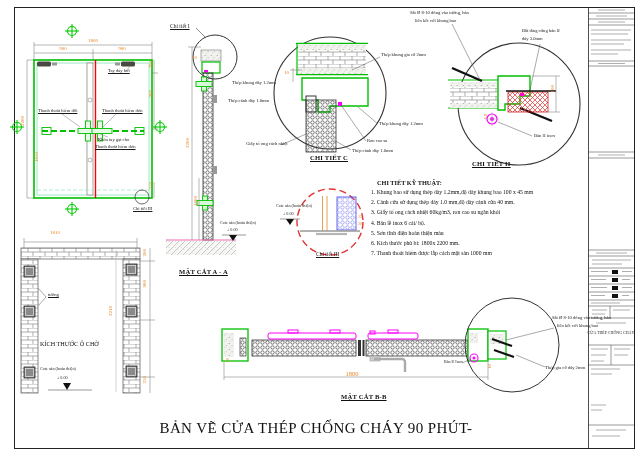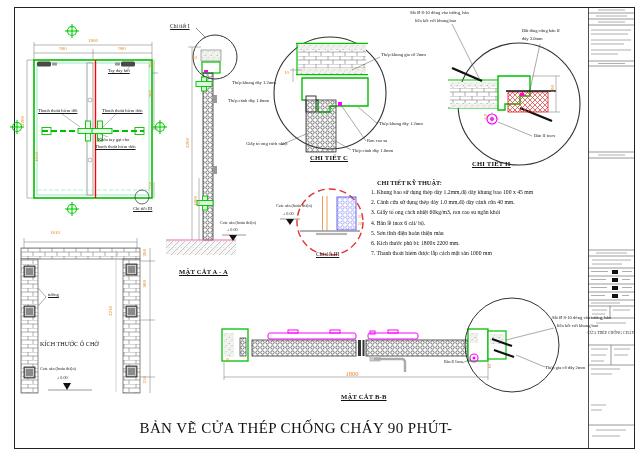--- a/index.html
+++ b/index.html
@@ -9,21 +9,21 @@
   .lbl{position:absolute;font-size:4.6px;line-height:1.1;color:#1a1a1a;white-space:nowrap;}
   .lbl.u{text-decoration:underline;}
   .dim{position:absolute;font-size:5px;color:#e8821e;white-space:nowrap;}
   .dim.big{font-size:6.5px;}
   .rot{writing-mode:vertical-rl;transform:rotate(180deg);}
   .sect{position:absolute;font-size:6.6px;font-weight:bold;color:#111;
         text-decoration:underline;white-space:nowrap;letter-spacing:.2px;}
   .spec{position:absolute;font-size:5.7px;color:#111;white-space:nowrap;}
   .spec.hd{font-size:6.3px;font-weight:bold;}
   .ctr{transform:translateX(-50%);}
-  .main-title{position:absolute;left:296px;top:420px;transform:translateX(-50%);
+  .main-title{position:absolute;left:316px;top:420px;transform:translateX(-50%);
       font-size:15px;color:#111;white-space:nowrap;letter-spacing:.4px;}
   .tb-text{position:absolute;font-size:4px;color:#222;white-space:nowrap;transform:translateX(-50%);}
 </style>
 </head>
 <body>
 
 <div id="sheet">
 
 <svg id="linework" width="640" height="458" viewBox="0 0 640 458">
   <defs>

